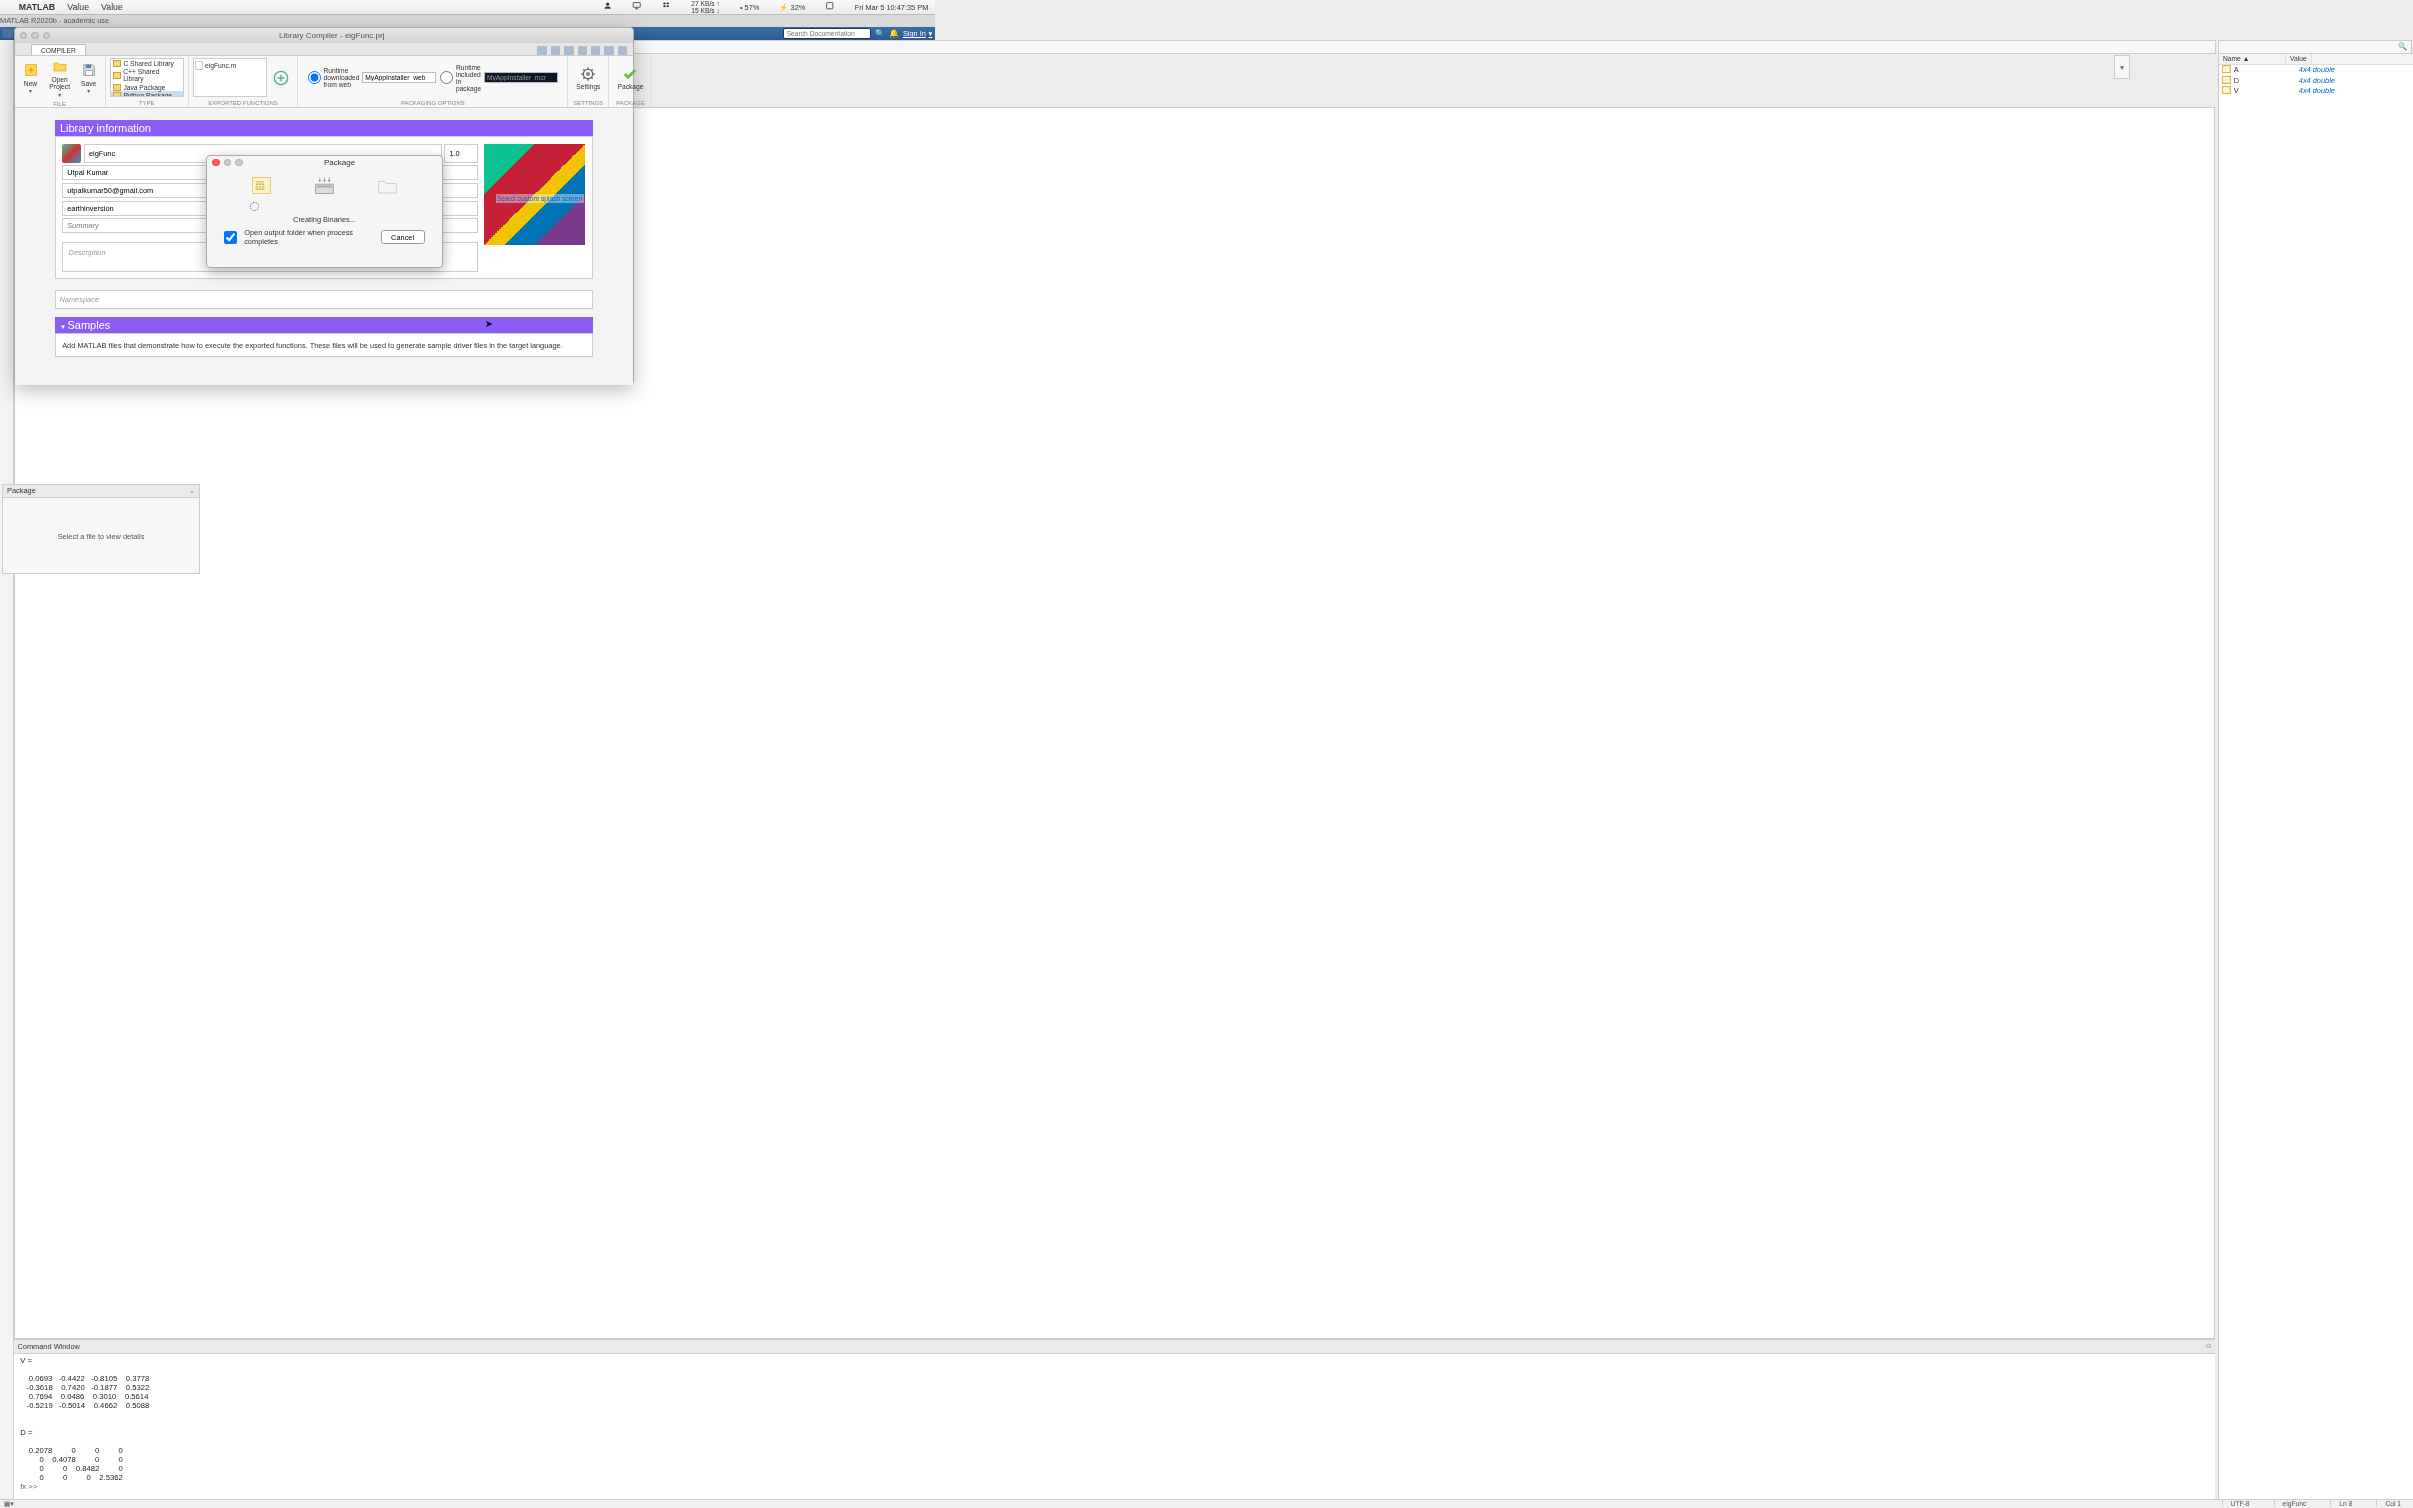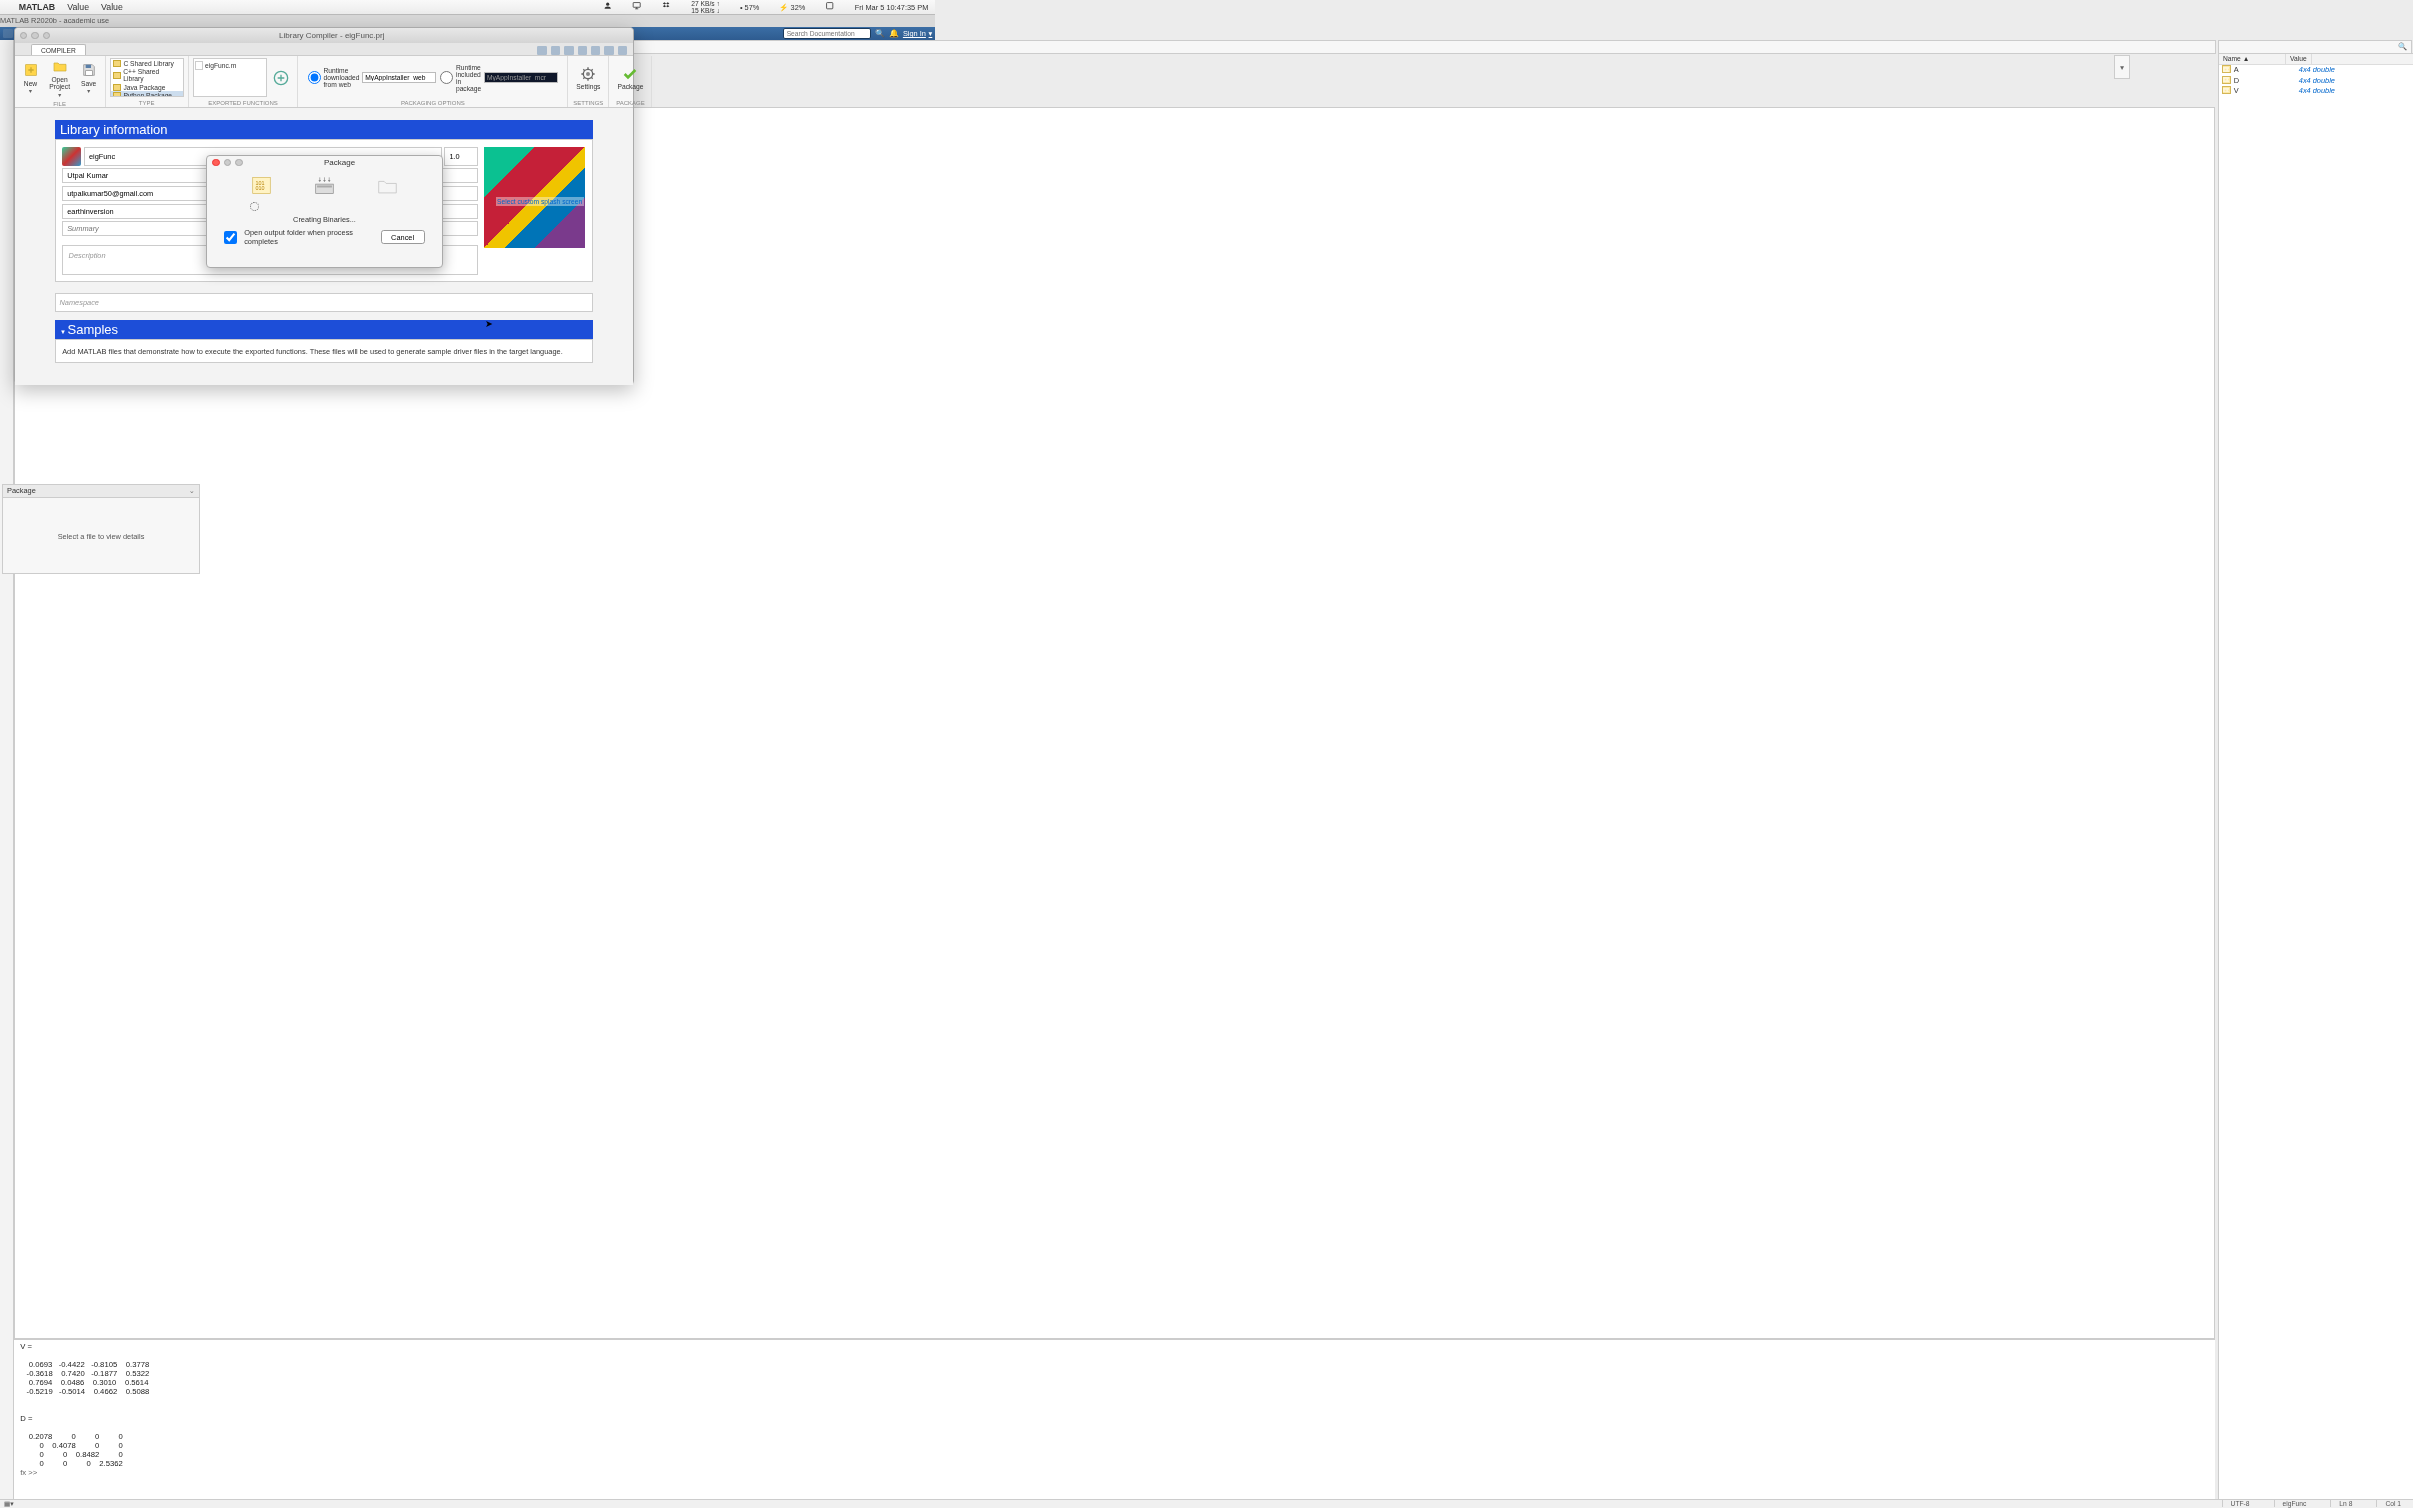--- a/index.html
+++ b/index.html
@@ -43,21 +43,21 @@
 .type-list div.sel { background: #cde; }
 .type-list .ti { width:8px; height:6.7px; background:#f4d77a; border:0.7px solid #c9a932; }
 .exported-box { width: 74px; height: 39px; border: 0.7px solid #ccc; background: #fff; font-size: 6.7px; padding: 1.3px; }
 .exported-box .file { display: flex; align-items: center; gap: 2px; }
 .plus-btn { width: 16px; height: 16px; }
 .pkg-options { font-size: 6.7px; display: flex; gap: 4px; padding: 2.7px 5.4px; }
 .pkg-options label { display: flex; align-items: center; gap: 2.7px; }
 .pkg-options input[type=text] { width: 74px; height: 10.8px; border: 0.7px solid #bbb; padding: 0 2px; font-size: 6.7px; }
 
 .compiler-body { height: calc(100% - 79px); overflow: auto; padding: 12px 40px; background: #f3f3f3; position: relative; }
-.section-header { background: #1d4ed8; color: #fff; font-size: 13px; padding: 2px 5.4px; }
+.section-header { background: #8b5cf6; color: #fff; font-size: 11px; padding: 2px 5.4px; }
 .section-header.collapsible::before { content: "▼ "; font-size: 6px; }
 .info-box { background: #fff; border: 0.7px solid #ccc; padding: 6.7px; display: flex; gap: 5.4px; }
 .info-left { flex: 1; display: flex; flex-direction: column; gap: 2.7px; }
 .info-left .row { display: flex; gap: 2.7px; }
 .info-left input { border: 0.7px solid #ccc; padding: 2px 4px; font-size: 7.4px; background: #fff; }
 .app-icon { width: 19px; height: 19px; background: linear-gradient(135deg,#3c9,#c33,#39c); border-radius: 2px; }
 .splash { width: 101px; height: 101px; background: linear-gradient(135deg,#0bc191 0%,#0bc191 25%,#c52038 25%,#c52038 50%,#f0c400 50%,#f0c400 60%,#0074b7 60%,#0074b7 75%,#7a3a8c 75%); position: relative; }
 .splash .label { position: absolute; top: 50%; right: 1.3px; color: #0066cc; font-size: 6.7px; background: rgba(255,255,255,0.4); padding: 0.7px 1.3px; }
 .textarea-box { background: #fff; border: 0.7px solid #ccc; padding: 5.4px; font-size: 7.4px; color: #999; font-style: italic; margin-top: 5.4px; }
 .namespace-box { background: #fff; border: 0.7px solid #ccc; padding: 4px; font-size: 7.4px; color: #999; font-style: italic; margin-top: 10.8px; }
@@ -181,20 +181,24 @@
 <div class="path-bar"></div>
 <div class="ws-top-bar">
   <span>🔍</span>
 </div>
 
 <div class="main-area">
   <div class="left-strip"></div>
   <div class="center-col">
     <div class="editor-area"></div>
     <div class="cmd-window">
+      <div class="panel-title">
+        <span>Command Window</span>
+        <span class="collapse">⊙</span>
+      </div>
       <div class="cmd-content"><span>V =
 
     0.0693   -0.4422   -0.8105    0.3778
    -0.3618    0.7420   -0.1877    0.5322
     0.7694    0.0486    0.3010    0.5614
    -0.5219   -0.5014    0.4662    0.5088
 
 
 D =
 

